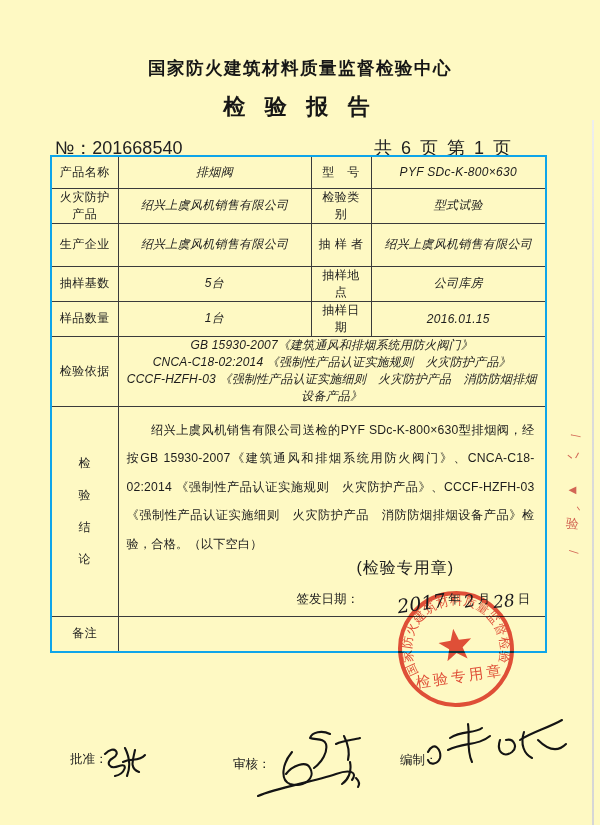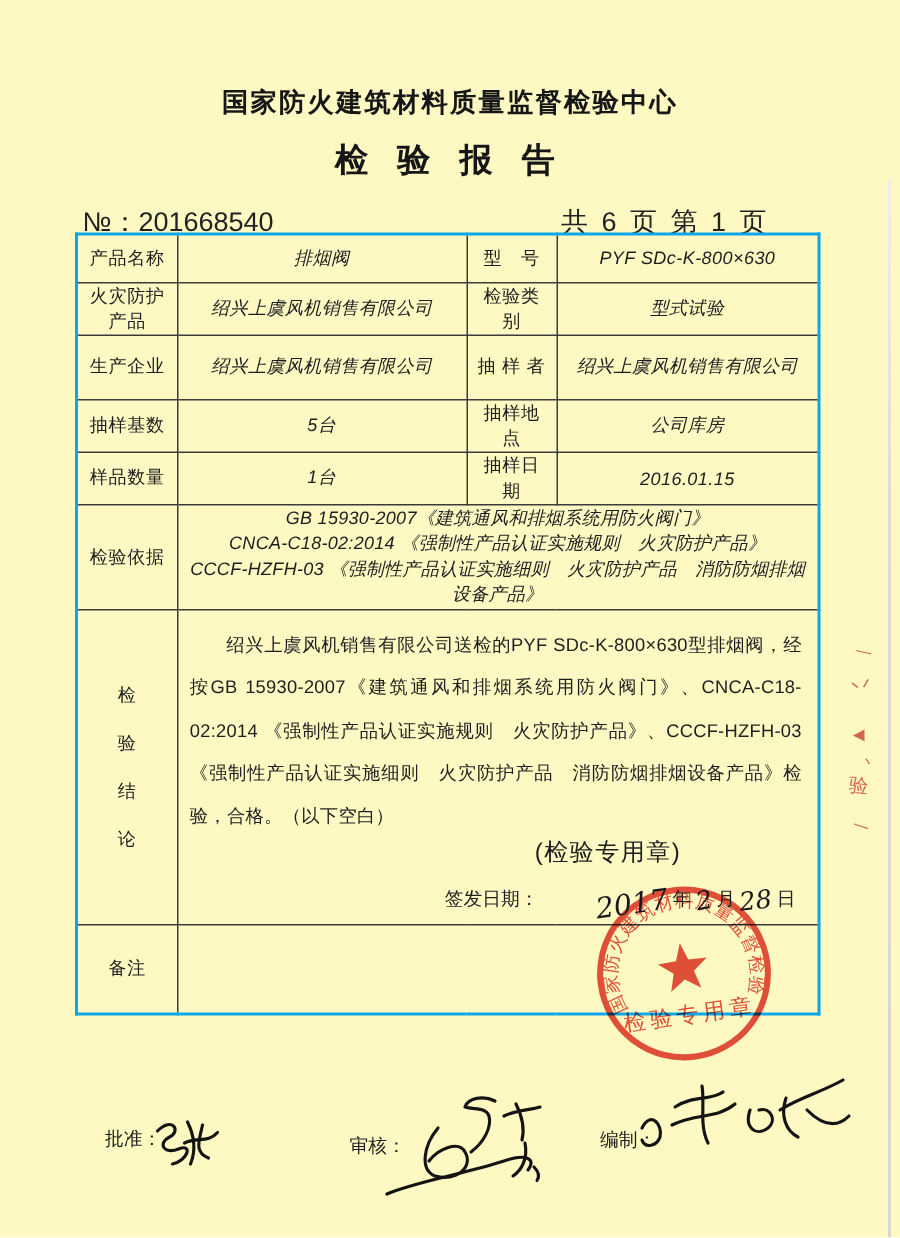--- a/index.html
+++ b/index.html
@@ -154,21 +154,21 @@
           <span class="gap"></span>
           <span class="hand y">2017</span>
           <span class="unit">年</span>
           <span class="hand m">2</span>
           <span class="unit">月</span>
           <span class="hand d">28</span>
           <span class="unit">日</span>
         </div>
       </td>
     </tr>
-    <tr style="height:60px">
+    <tr style="height:36px">
       <th class="lbl">备注</th>
       <td class="val" colspan="3"></td>
     </tr>
   </tbody>
     </table>
 
   <svg class="stamp" viewBox="0 0 120 120">
     <circle cx="60" cy="60" r="55" fill="none" stroke="#dc392e" stroke-width="4"></circle>
     <polygon fill="#dc392e" points="60,40 64.1,51.3 76.2,51.7 66.7,59.2 70,70.8 60,64 50,70.8 53.3,59.2 43.8,51.7 55.9,51.3"></polygon>
     <defs>

